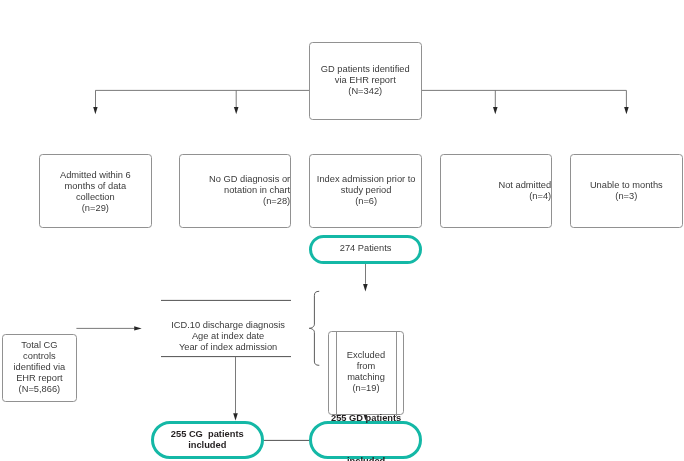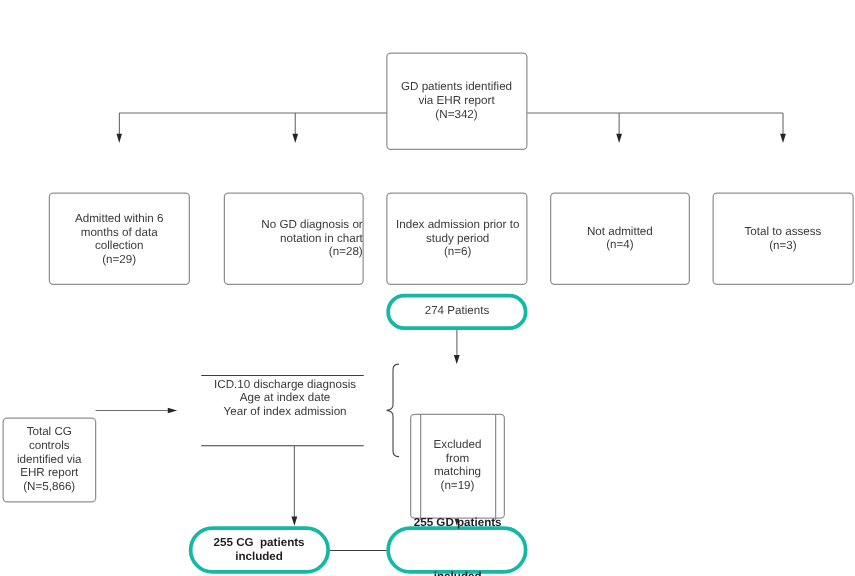--- a/index.html
+++ b/index.html
@@ -68,43 +68,43 @@
     <div class="txt">notation in chart</div>
     <div class="txt">(n=28)</div>
   </div>
 
   <div class="node rbox" style="left:309.0px;top:113.9px;width:112.9px;height:74.3px;--dx:0.7px;--dy:-0.8px;">
     <div class="txt">Index admission prior to</div>
     <div class="txt">study period</div>
     <div class="txt">(n=6)</div>
   </div>
 
-  <div class="node rbox" style="left:439.6px;top:113.9px;width:112.6px;height:74.3px;--dx:0px;--dy:-0.4px;">
+  <div class="node rbox" style="left:439.6px;top:113.9px;width:112.6px;height:74.3px;align-items:flex-end;--dx:0px;--dy:-0.4px;">
     <div class="txt">Not admitted</div>
     <div class="txt">(n=4)</div>
   </div>
 
   <div class="node rbox" style="left:569.9px;top:113.9px;width:112.9px;height:74.3px;--dx:0px;--dy:-0.2px;">
-    <div class="txt">Total to assess</div>
+    <div class="txt">Unable to months</div>
     <div class="txt">(n=3)</div>
   </div>
 
   <div class="node pill" style="left:308.8px;top:234.9px;width:113.6px;height:29.2px;--dx:0px;--dy:-1.2px;">
     <div class="txt">274 Patients</div>
   </div>
 
   <div class="node rbox" style="left:2.0px;top:293.8px;width:74.8px;height:68.2px;--dx:0px;--dy:0px;">
     <div class="txt">Total CG</div>
     <div class="txt">controls</div>
     <div class="txt">identified via</div>
     <div class="txt">EHR report</div>
     <div class="txt">(N=5,866)</div>
   </div>
 
-  <div class="node" style="left:163.2px;top:286px;width:129.8px;height:64px;background:transparent;--dx:0px;--dy:0px;">
+  <div class="node" style="left:163.2px;top:304px;width:129.8px;height:64px;background:transparent;--dx:0px;--dy:0px;">
     <div class="txt">ICD.10 discharge diagnosis</div>
     <div class="txt">Age at index date</div>
     <div class="txt">Year of index admission</div>
   </div>
 
   <div class="node rbox" style="left:327.8px;top:291.2px;width:76.4px;height:83.8px;--dx:0px;--dy:-0.7px;">
     <div style="position:absolute;left:7.1px;top:0;width:0;height:83.8px;border-left:1px solid #919191;"></div>
     <div style="position:absolute;left:66.9px;top:0;width:0;height:83.8px;border-left:1px solid #919191;"></div>
     <div class="txt">Excluded</div>
     <div class="txt">from</div>

